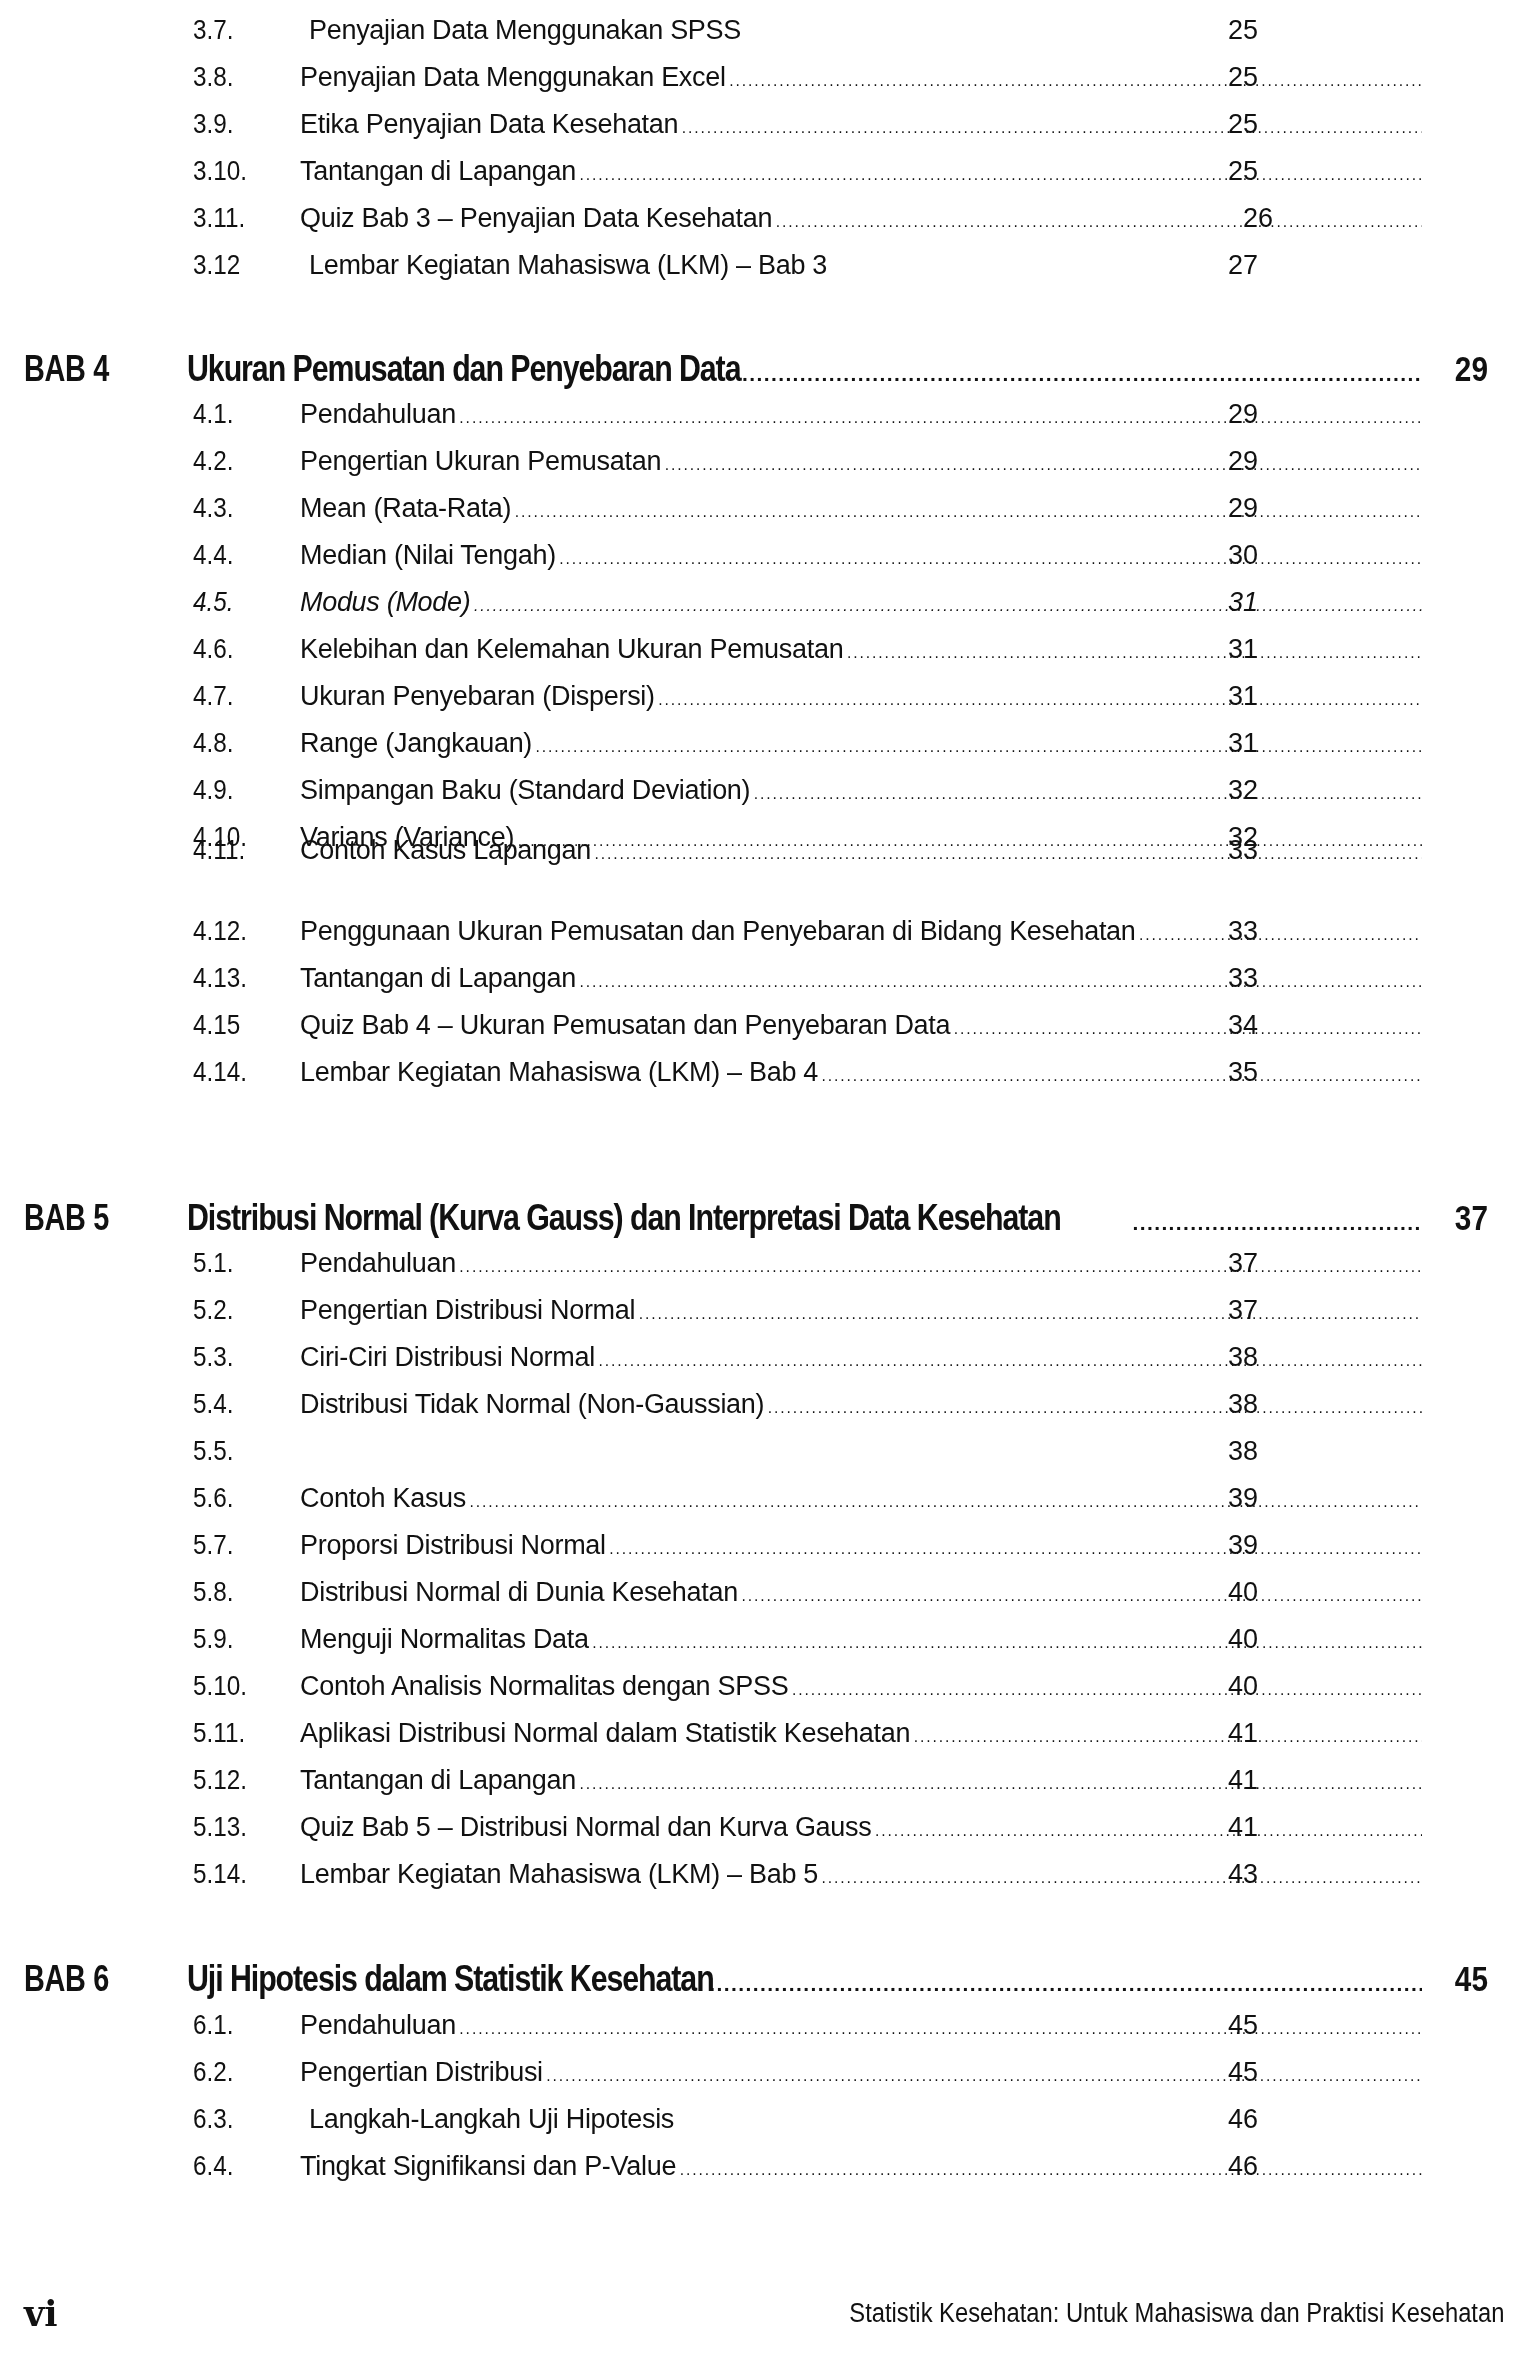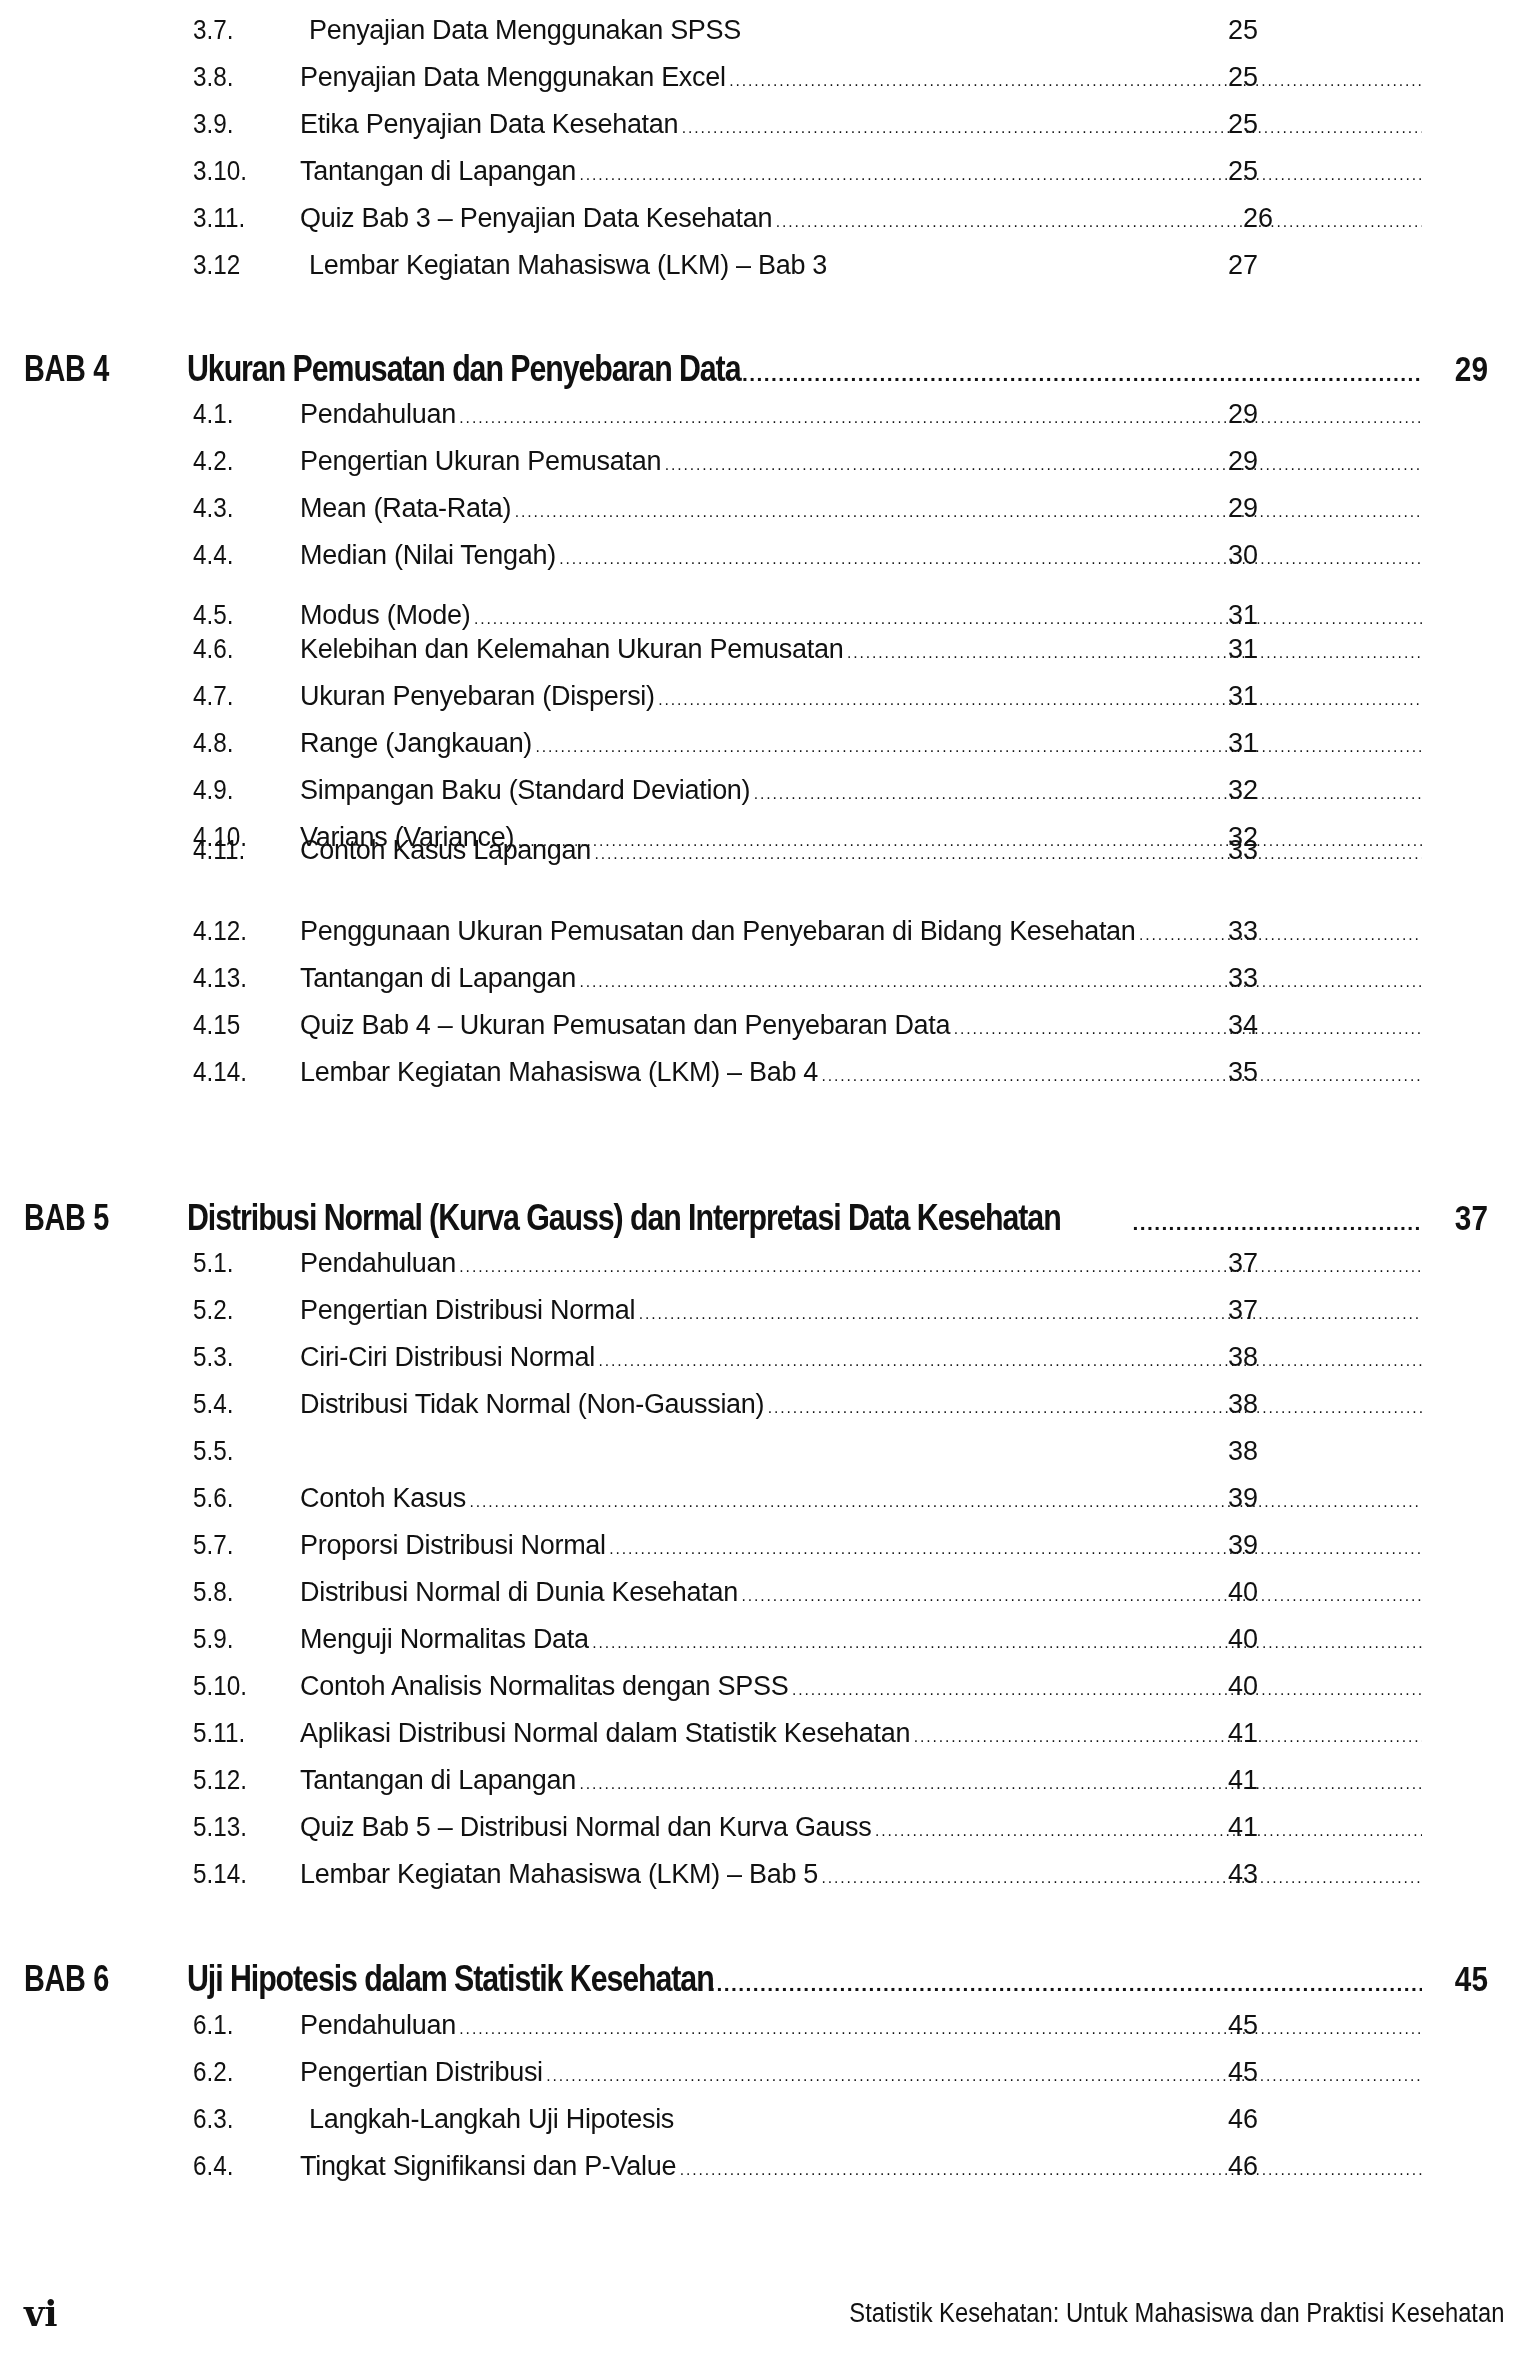--- a/index.html
+++ b/index.html
@@ -121,21 +121,21 @@
       <span class="page">29</span>
     </div>
     <div class="row" style="top: 532px;">
       <span class="num">4.4.</span>
       <div class="leader">
         <span class="title">Median (Nilai Tengah)</span>
         <span class="dots"></span>
       </div>
       <span class="page">30</span>
     </div>
-    <div class="row" style="top: 592px;">
+    <div class="row" style="top: 579px; font-style: italic;">
       <span class="num">4.5.</span>
       <div class="leader">
         <span class="title">Modus (Mode)</span>
         <span class="dots"></span>
       </div>
       <span class="page">31</span>
     </div>
     <div class="row" style="top: 626px;">
       <span class="num">4.6.</span>
       <div class="leader">

